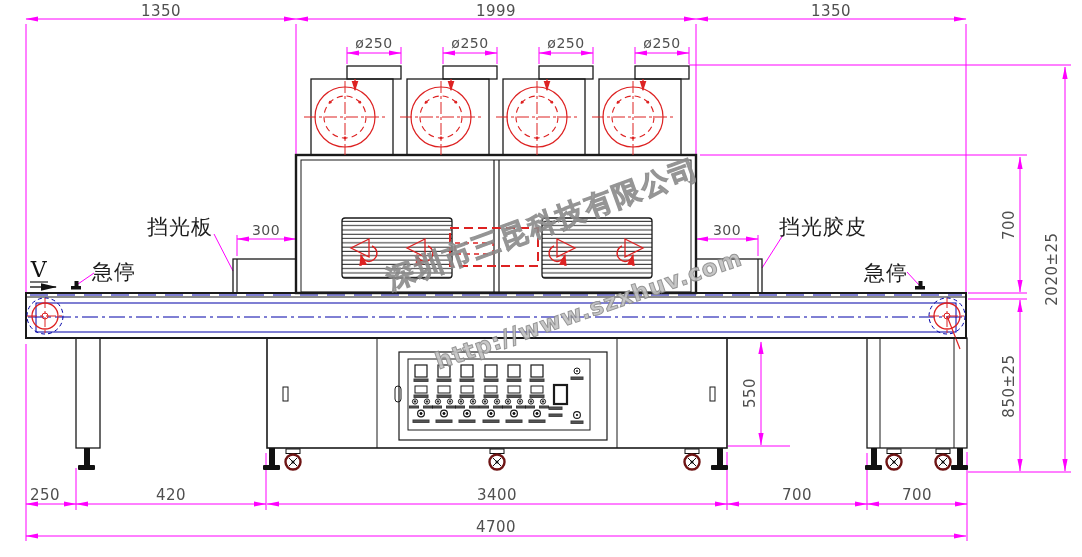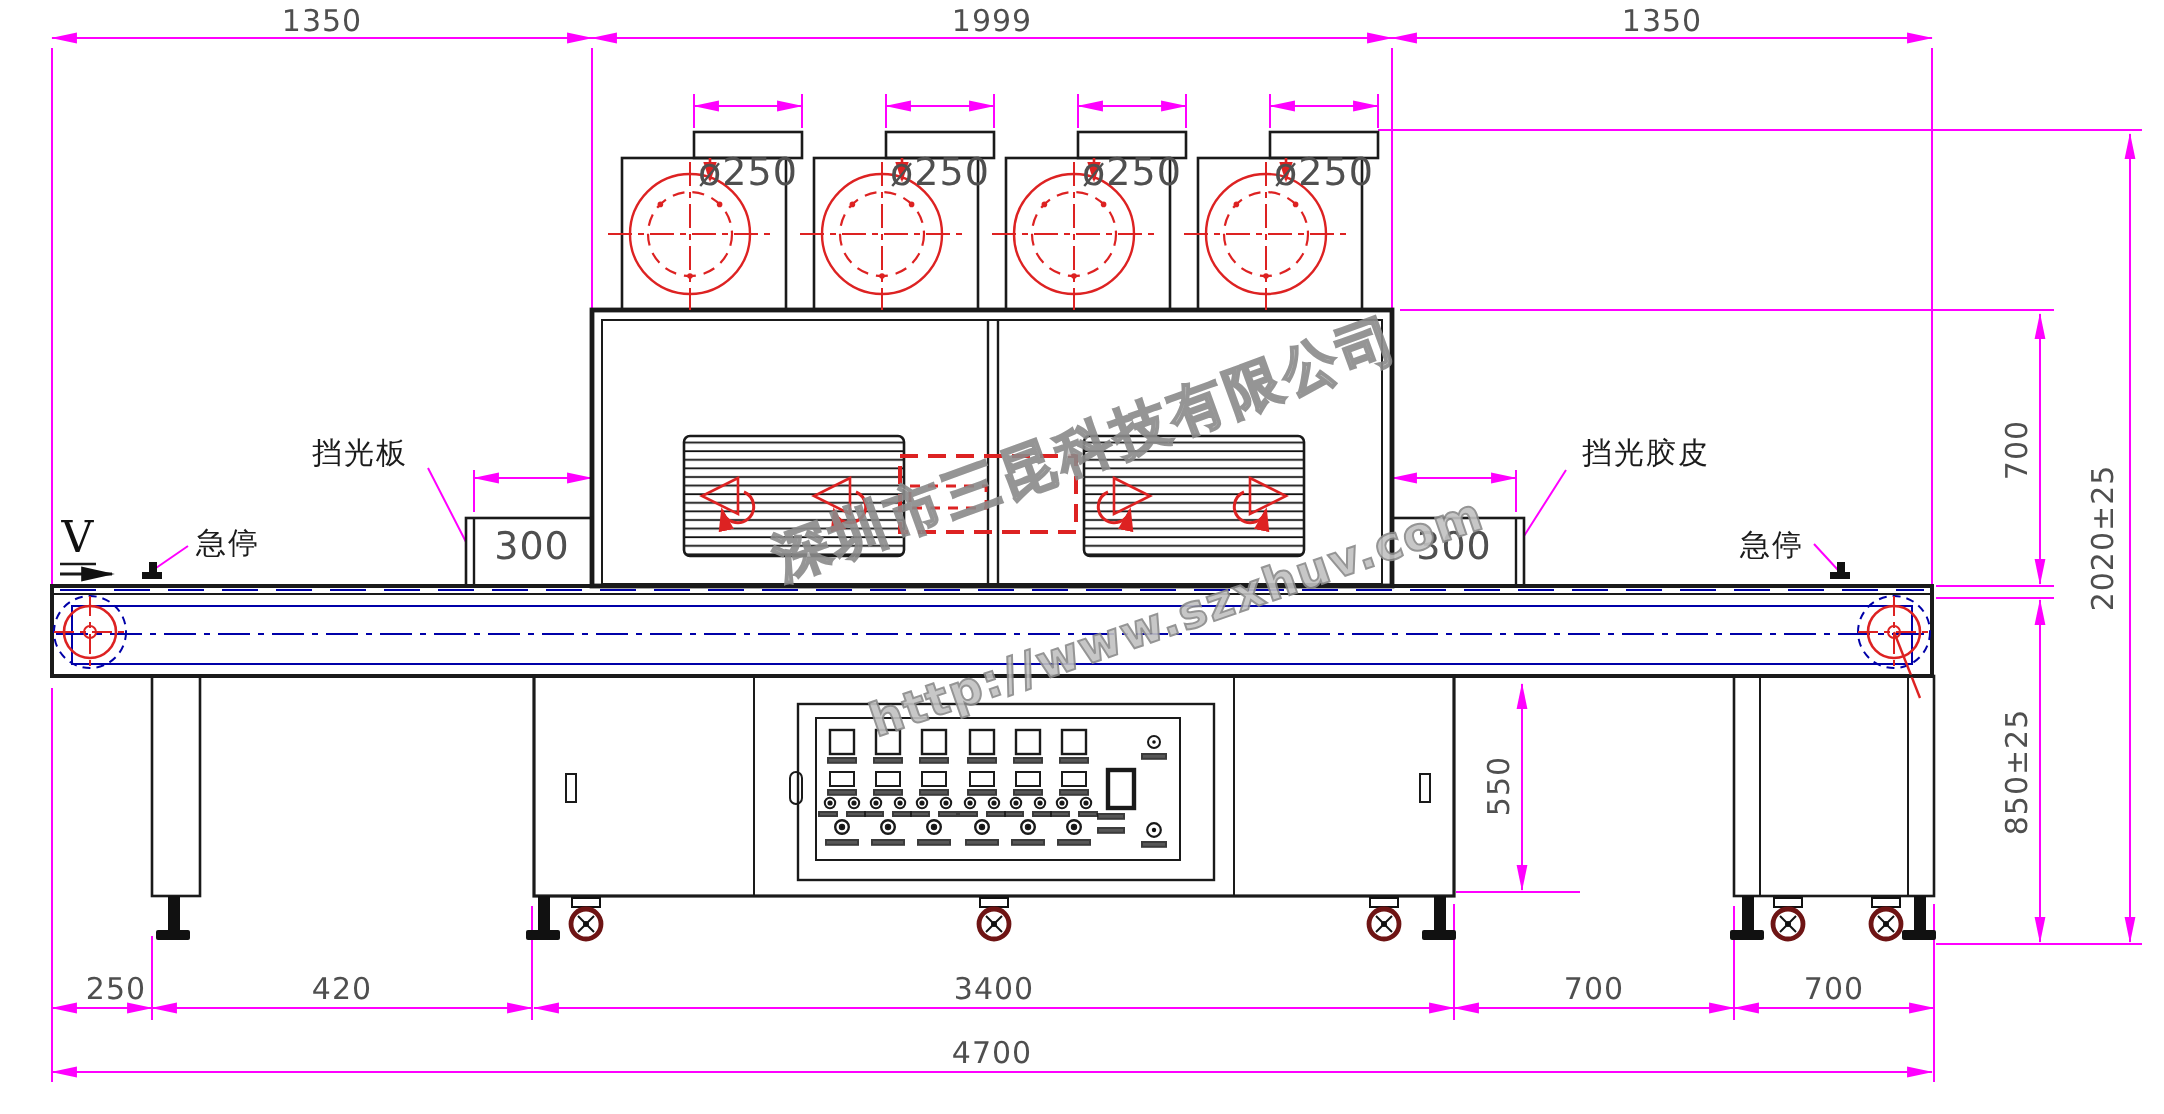--- a/index.html
+++ b/index.html
@@ -2,22 +2,22 @@
 <html><head>
 <meta charset="utf-8">
 <style>
   html,body{margin:0;padding:0;background:#fff;}
   #stage{position:relative;width:1082px;height:557px;background:#ffffff;overflow:hidden;
          font-family:"DejaVu Sans",sans-serif;padding-left:38px;}
   #stage svg{position:absolute;left:0;top:0;}
   .lbl{position:absolute;transform:translate(-50%,-50%);white-space:nowrap;
        color:#4f4f4f;font-size:15px;letter-spacing:.5px;line-height:1;}
   .vert{transform:translate(-50%,-50%) rotate(-90deg);}
-  .small{font-size:19px;margin-top:44px;}
-  .cn{color:#1b1b1b;font-size:15px;letter-spacing:1px;}
+  .small{font-size:14px;}
+  .cn{color:#1b1b1b;font-size:21px;letter-spacing:1px;}
   .dir{color:#111;font-size:22px;font-family:"DejaVu Serif",serif;}
   .wm{position:absolute;transform-origin:0 50%;color:#c2c2c2;font-weight:bold;
       -webkit-text-stroke:1px #8a8a8a;opacity:.9;}
   .wm-company{left:388px;top:262px;font-size:28px;letter-spacing:2px;transform:rotate(-20deg);}
   .wm-url{left:436px;top:349px;font-size:23px;letter-spacing:1px;transform:rotate(-19deg);}
 </style>
 </head>
 <body>
 
 <div id="stage">
@@ -320,21 +320,21 @@
 <div class="lbl small" style="left:662px;top:43px">ø250</div>
 
 <div class="lbl small" style="left:266px;top:230px">300</div>
 <div class="lbl small" style="left:727px;top:230px">300</div>
 
 <div class="lbl vert" style="left:1009px;top:225px">700</div>
 <div class="lbl vert" style="left:1052px;top:269px">2020±25</div>
 <div class="lbl vert" style="left:1009px;top:386px">850±25</div>
 <div class="lbl vert" style="left:750px;top:393px">550</div>
 
-<div class="lbl" style="left:58px;top:495px">250</div>
+<div class="lbl" style="left:45px;top:495px">250</div>
 <div class="lbl" style="left:171px;top:495px">420</div>
 <div class="lbl" style="left:497px;top:495px">3400</div>
 <div class="lbl" style="left:797px;top:495px">700</div>
 <div class="lbl" style="left:917px;top:495px">700</div>
 <div class="lbl" style="left:496px;top:527px">4700</div>
 
 <div class="lbl cn" style="left:180px;top:227px">挡光板</div>
 <div class="lbl cn" style="left:823px;top:227px">挡光胶皮</div>
 <div class="lbl cn" style="left:114px;top:272px">急停</div>
 <div class="lbl cn" style="left:886px;top:273px">急停</div>

